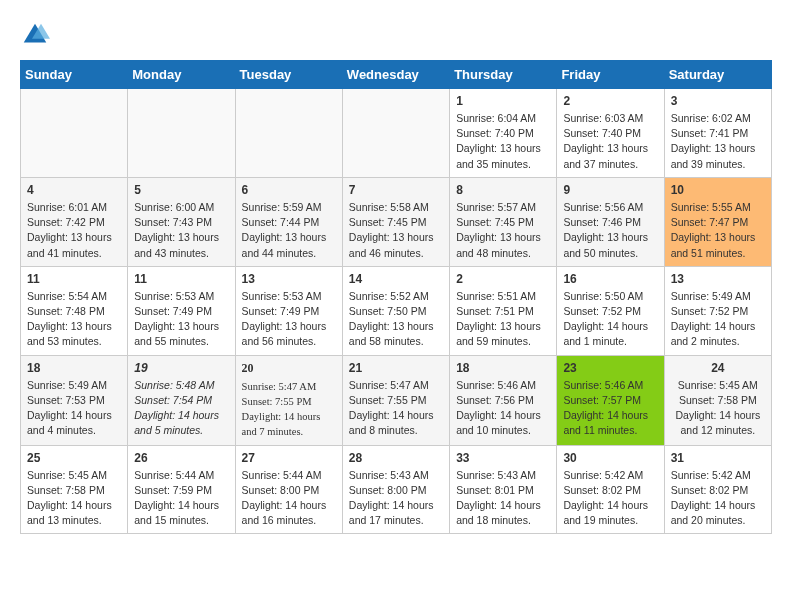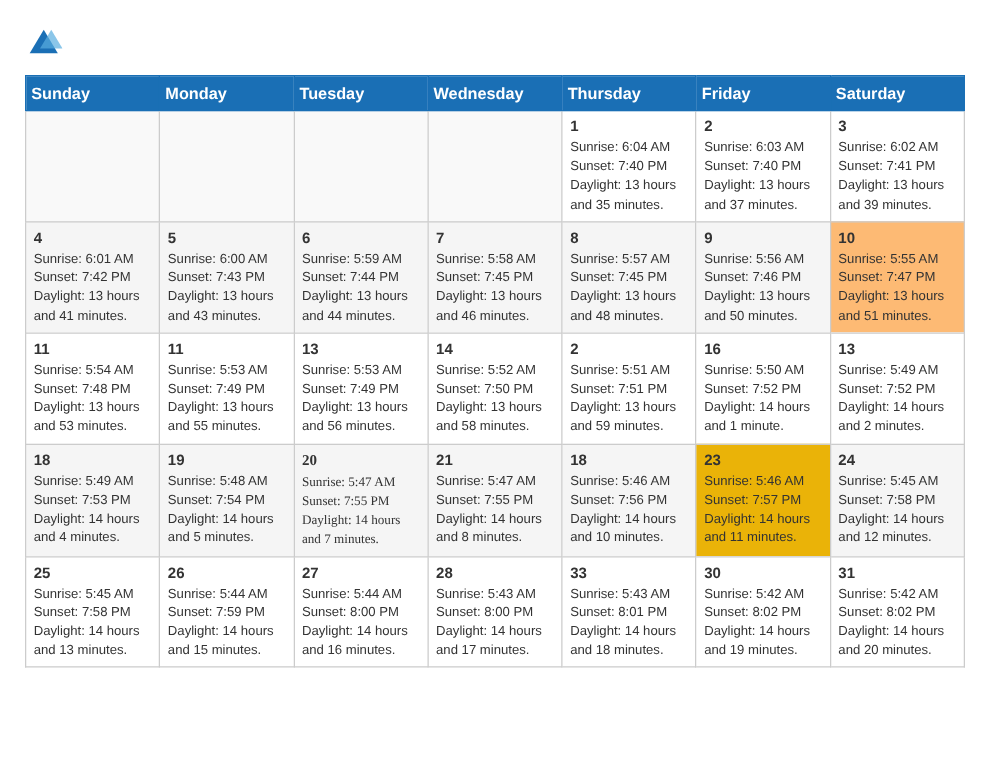--- a/index.html
+++ b/index.html
@@ -197,41 +197,41 @@
         <td>
           <div class="day-num">13</div>
           <div class="day-info">Sunrise: 5:49 AM<br>Sunset: 7:52 PM<br>Daylight: 14 hours<br>and 2 minutes.</div>
         </td>
       </tr>
       <tr>
         <td style="background: rgb(245, 245, 245);">
           <div class="day-num">18</div>
           <div class="day-info">Sunrise: 5:49 AM<br>Sunset: 7:53 PM<br>Daylight: 14 hours<br>and 4 minutes.</div>
         </td>
-        <td style="background: rgb(245, 245, 245);">
+        <td style="background: rgb(245, 245, 245); font-style: italic;">
           <div class="day-num">19</div>
           <div class="day-info">Sunrise: 5:48 AM<br>Sunset: 7:54 PM<br>Daylight: 14 hours<br>and 5 minutes.</div>
         </td>
         <td style="background: rgb(245, 245, 245); font-family: Liberation Serif, serif;">
           <div class="day-num">20</div>
           <div class="day-info">Sunrise: 5:47 AM<br>Sunset: 7:55 PM<br>Daylight: 14 hours<br>and 7 minutes.</div>
         </td>
         <td style="background: rgb(245, 245, 245); margin-left: 12px;">
           <div class="day-num">21</div>
           <div class="day-info">Sunrise: 5:47 AM<br>Sunset: 7:55 PM<br>Daylight: 14 hours<br>and 8 minutes.</div>
         </td>
         <td style="background: rgb(245, 245, 245);">
           <div class="day-num">18</div>
           <div class="day-info">Sunrise: 5:46 AM<br>Sunset: 7:56 PM<br>Daylight: 14 hours<br>and 10 minutes.</div>
         </td>
-        <td style="background: #eab308;">
+        <td style="background: #84cc16;">
           <div class="day-num">23</div>
           <div class="day-info">Sunrise: 5:46 AM<br>Sunset: 7:57 PM<br>Daylight: 14 hours<br>and 11 minutes.</div>
         </td>
-        <td style="background: rgb(245, 245, 245);">
+        <td style="background: rgb(245, 245, 245); text-align: center;">
           <div class="day-num">24</div>
           <div class="day-info">Sunrise: 5:45 AM<br>Sunset: 7:58 PM<br>Daylight: 14 hours<br>and 12 minutes.</div>
         </td>
       </tr>
       <tr>
         <td>
           <div class="day-num">25</div>
           <div class="day-info">Sunrise: 5:45 AM<br>Sunset: 7:58 PM<br>Daylight: 14 hours<br>and 13 minutes.</div>
         </td>
         <td>

